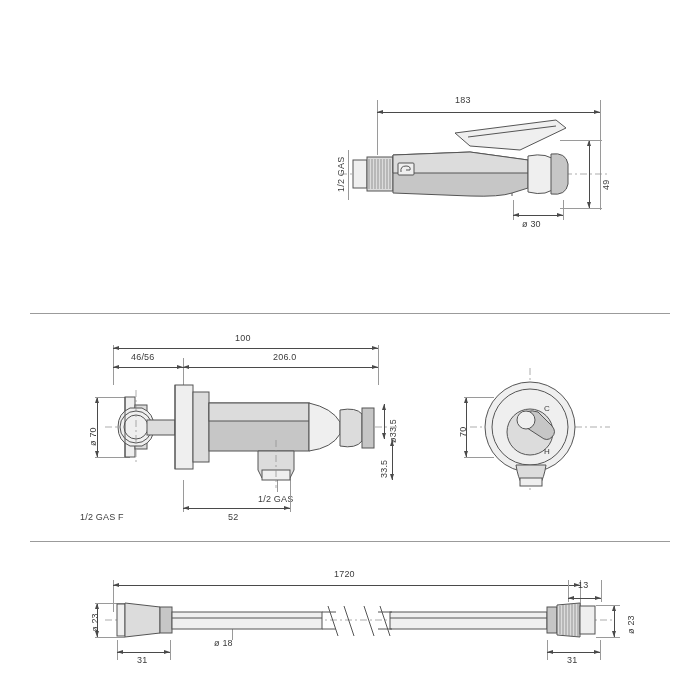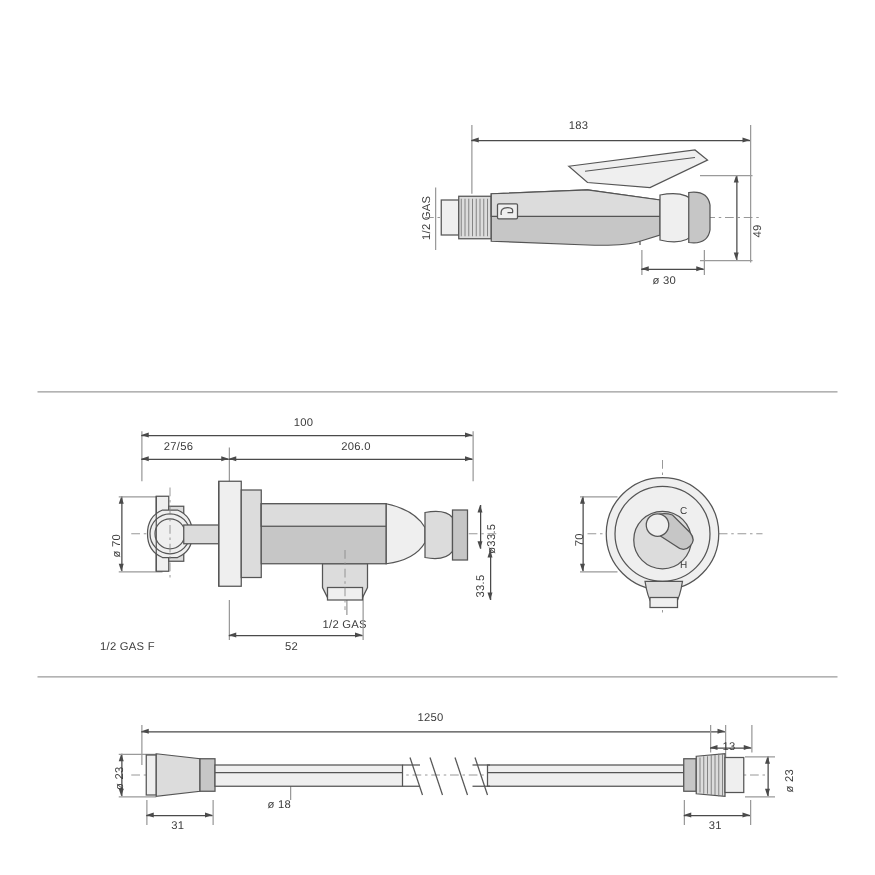--- a/index.html
+++ b/index.html
@@ -181,21 +181,21 @@
     <div class="ext vline" style="left:113px; top:345px; height:40px; background:#9a9a9a;"></div>
     <div class="ext vline" style="left:378px; top:345px; height:40px; background:#9a9a9a;"></div>
     <div class="line hline" style="left:113px; top:348px; width:265px;"></div>
     <div class="arrowL" style="left:113px; top:345.5px;"></div>
     <div class="arrowR" style="left:372px; top:345.5px;"></div>
     <div class="dim-txt" style="left:235px; top:333px;">100</div>
 
     <div class="line hline" style="left:113px; top:367px; width:70px;"></div>
     <div class="arrowL" style="left:113px; top:364.5px;"></div>
     <div class="arrowR" style="left:177px; top:364.5px;"></div>
-    <div class="dim-txt" style="left:131px; top:352px;">27/56</div>
+    <div class="dim-txt" style="left:131px; top:352px;">46/56</div>
 
     <div class="ext vline" style="left:183px; top:358px; height:28px; background:#9a9a9a;"></div>
     <div class="line hline" style="left:183px; top:367px; width:195px;"></div>
     <div class="arrowL" style="left:183px; top:364.5px;"></div>
     <div class="arrowR" style="left:372px; top:364.5px;"></div>
     <div class="dim-txt" style="left:273px; top:352px;">206.0</div>
 
     <div class="line vline" style="left:97px; top:397px; height:60px;"></div>
     <div class="arrowU" style="left:94.5px; top:397px;"></div>
     <div class="arrowD" style="left:94.5px; top:451px;"></div>
@@ -290,28 +290,28 @@
     </svg>
   </div>
 
   <div>
 
     <div class="ext vline" style="left:113px; top:580px; height:32px; background:#9a9a9a;"></div>
     <div class="ext vline" style="left:580px; top:580px; height:32px; background:#9a9a9a;"></div>
     <div class="line hline" style="left:113px; top:585px; width:467px;"></div>
     <div class="arrowL" style="left:113px; top:582.5px;"></div>
     <div class="arrowR" style="left:574px; top:582.5px;"></div>
-    <div class="dim-txt" style="left:334px; top:569px;">1250</div>
+    <div class="dim-txt" style="left:334px; top:569px;">1720</div>
 
     <div class="ext vline" style="left:568px; top:580px; height:22px; background:#9a9a9a;"></div>
     <div class="ext vline" style="left:601px; top:580px; height:22px; background:#9a9a9a;"></div>
     <div class="line hline" style="left:568px; top:598px; width:33px;"></div>
     <div class="arrowL" style="left:568px; top:595.5px;"></div>
     <div class="arrowR" style="left:595px; top:595.5px;"></div>
-    <div class="dim-txt" style="left:578px; top:592px;">13</div>
+    <div class="dim-txt" style="left:578px; top:580px;">13</div>
 
     <div class="line vline" style="left:97px; top:603px; height:34px;"></div>
     <div class="arrowU" style="left:94.5px; top:603px;"></div>
     <div class="arrowD" style="left:94.5px; top:631px;"></div>
     <div class="ext hline" style="left:95px; top:603px; width:30px; background:#9a9a9a;"></div>
     <div class="ext hline" style="left:95px; top:637px; width:30px; background:#9a9a9a;"></div>
     <div class="dim-txt vert" style="left:90px; top:632px;">ø 23</div>
 
     <div class="line vline" style="left:614px; top:605px; height:32px;"></div>
     <div class="arrowU" style="left:611.5px; top:605px;"></div>

